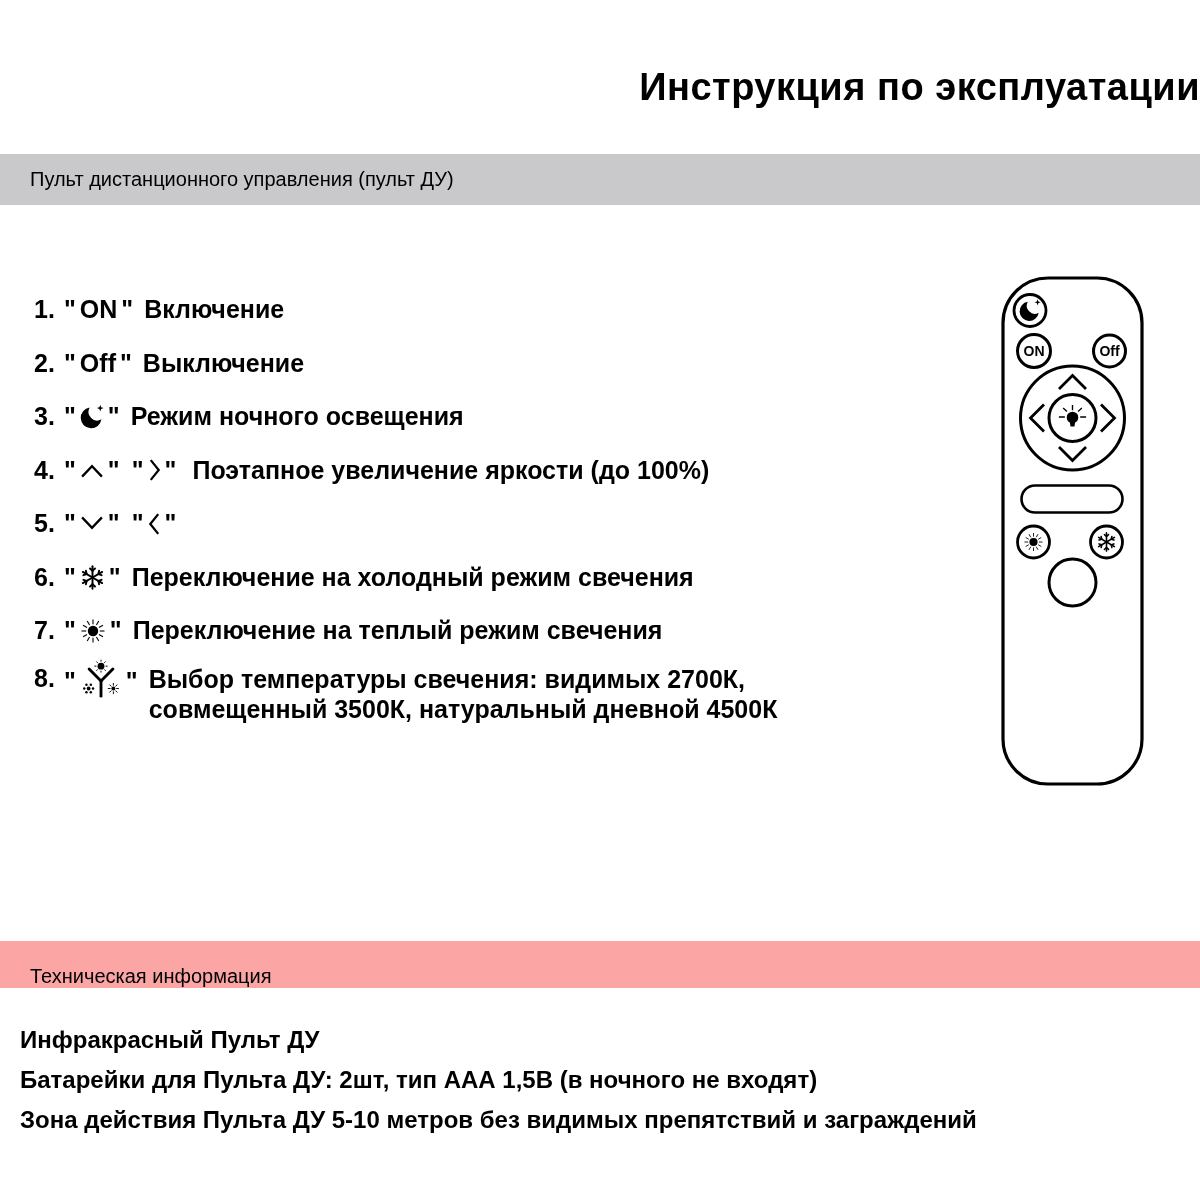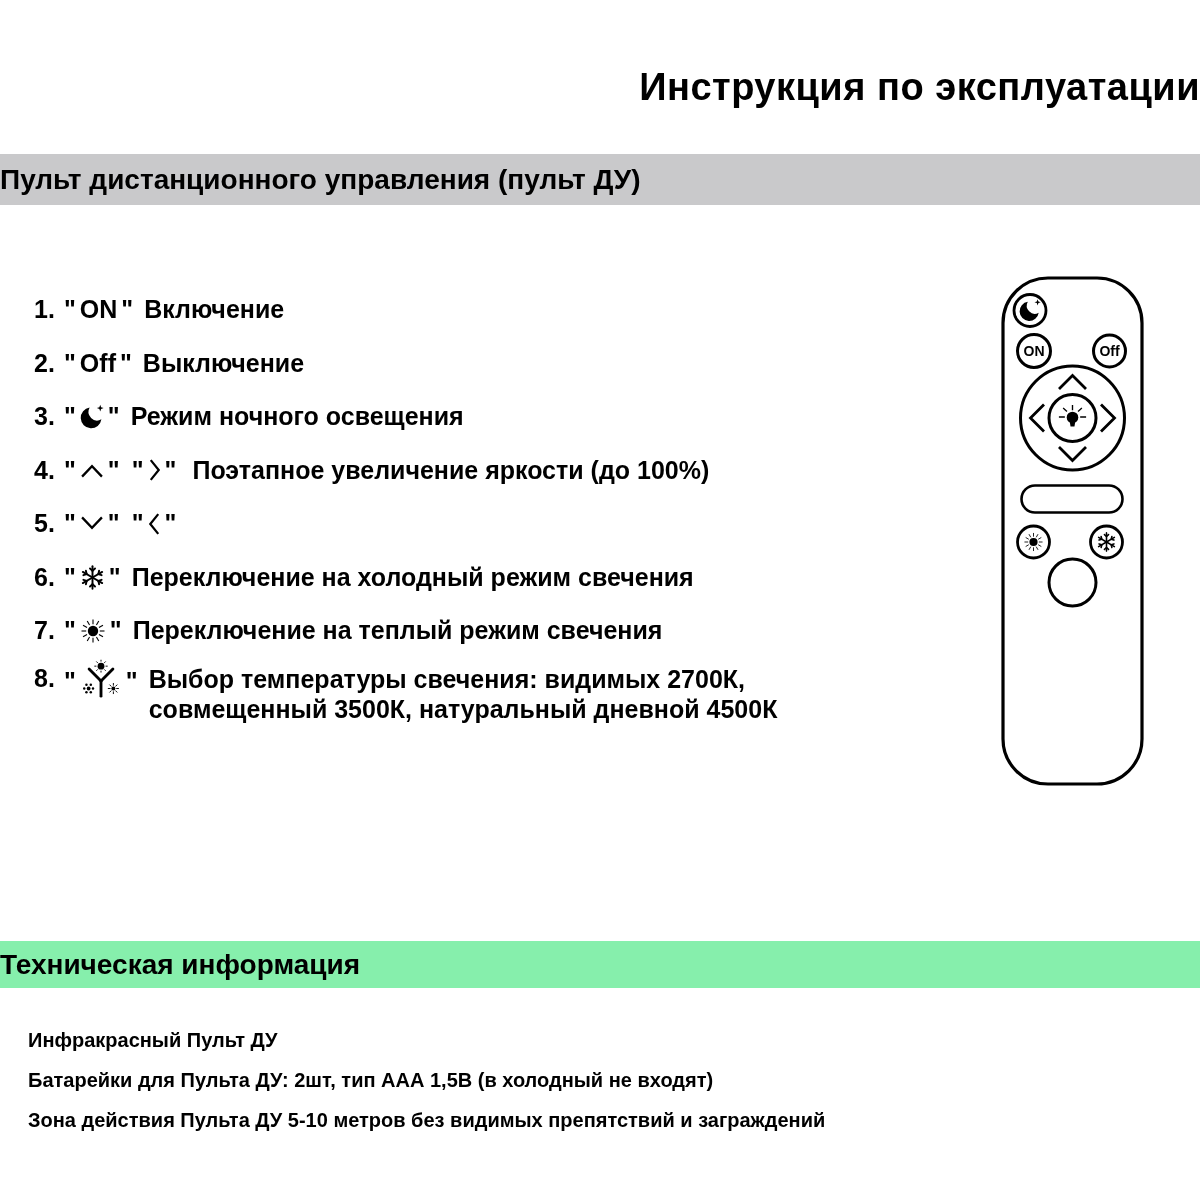--- a/index.html
+++ b/index.html
@@ -3,40 +3,40 @@
 <meta charset="utf-8">
 <style>
   html,body{margin:0;padding:0}
   body{
     width:1200px;height:1200px;background:#ffffff;color:#000;
     font-family:"Liberation Sans",sans-serif;position:relative;overflow:hidden;
   }
   .title{position:absolute;top:66px;left:0;width:1200px;text-align:right;
          font-size:38px;font-weight:700;margin:0;letter-spacing:.5px}
   .bar{position:absolute;left:0;width:1200px;background:#c9c9cb;display:flex;align-items:center;
-       box-sizing:border-box;font-size:28px;font-weight:700}
+       padding-left:30px;box-sizing:border-box;font-size:20px;font-weight:400}
   .bar1{top:154px;height:51px}
   .bar2{top:941px;height:47px}
   .list{position:absolute;left:34px;top:283px}
   .item{display:flex;align-items:center;height:53.5px;font-size:25px;font-weight:700;white-space:nowrap}
   .item8{height:auto;margin-top:6px;align-items:flex-start}
   .item8 .ic{margin-top:-5px}
   .item8 .q{line-height:30px}
   .num{width:27px;flex:none}
   .q{margin:0 3px}
   .grp{display:inline-flex;align-items:center}
   .grp2{margin-left:6px}
   .blabel{margin:0 1px}
   .itext{margin-left:8px}
   .ml{margin-left:13px}
   .itext.lines{margin-left:8px;white-space:normal;width:720px}
   .itext.lines div{line-height:30px}
   .remote{position:absolute;left:1001px;top:276px}
   .remote text{font:700 14px "Liberation Sans",sans-serif}
-  .tech{position:absolute;left:28px;top:1020px;font-size:20px;font-weight:700}
+  .tech{position:absolute;left:20px;top:1020px;font-size:24px;font-weight:700}
   .tech div{line-height:40px}
   .stroke{fill:none;stroke:#000}
 </style>
 </head>
 <body>
 
 <svg width="0" height="0" style="position:absolute" aria-hidden="true">
   <defs>
     <symbol id="ic-moon" viewBox="0 0 30 30">
       <path d="M 12.27 4.13 A 12 12 0 1 0 25.87 17.73 A 10 10 0 0 1 12.27 4.13 Z" fill="#000"></path>
@@ -290,23 +290,23 @@
       <use href="#ic-sun" x="21.5" y="255" width="22" height="22"></use>
     </g>
     <g>
       <circle cx="105.5" cy="266" r="16" fill="#fff" stroke="#000" stroke-width="2.8"></circle>
       <use href="#ic-snow" x="94.5" y="255" width="22" height="22"></use>
     </g>
 
     <circle cx="71.5" cy="306.5" r="23.5" fill="#fff" stroke="#000" stroke-width="3"></circle>
   </svg>
 
-  <div class="bar bar2" style="background: #86efac;">
+  <div class="bar bar2" style="background: #fca5a5; align-items: flex-end;">
     <span>Техническая информация</span>
   </div>
 
   <div class="tech">
     <div>Инфракрасный Пульт ДУ</div>
-    <div>Батарейки для Пульта ДУ: 2шт, тип ААА 1,5В (в холодный не входят)</div>
+    <div>Батарейки для Пульта ДУ: 2шт, тип ААА 1,5В (в ночного не входят)</div>
     <div>Зона действия Пульта ДУ 5-10 метров без видимых препятствий и заграждений</div>
   </div>
 
 </div>
 
 </body></html>

